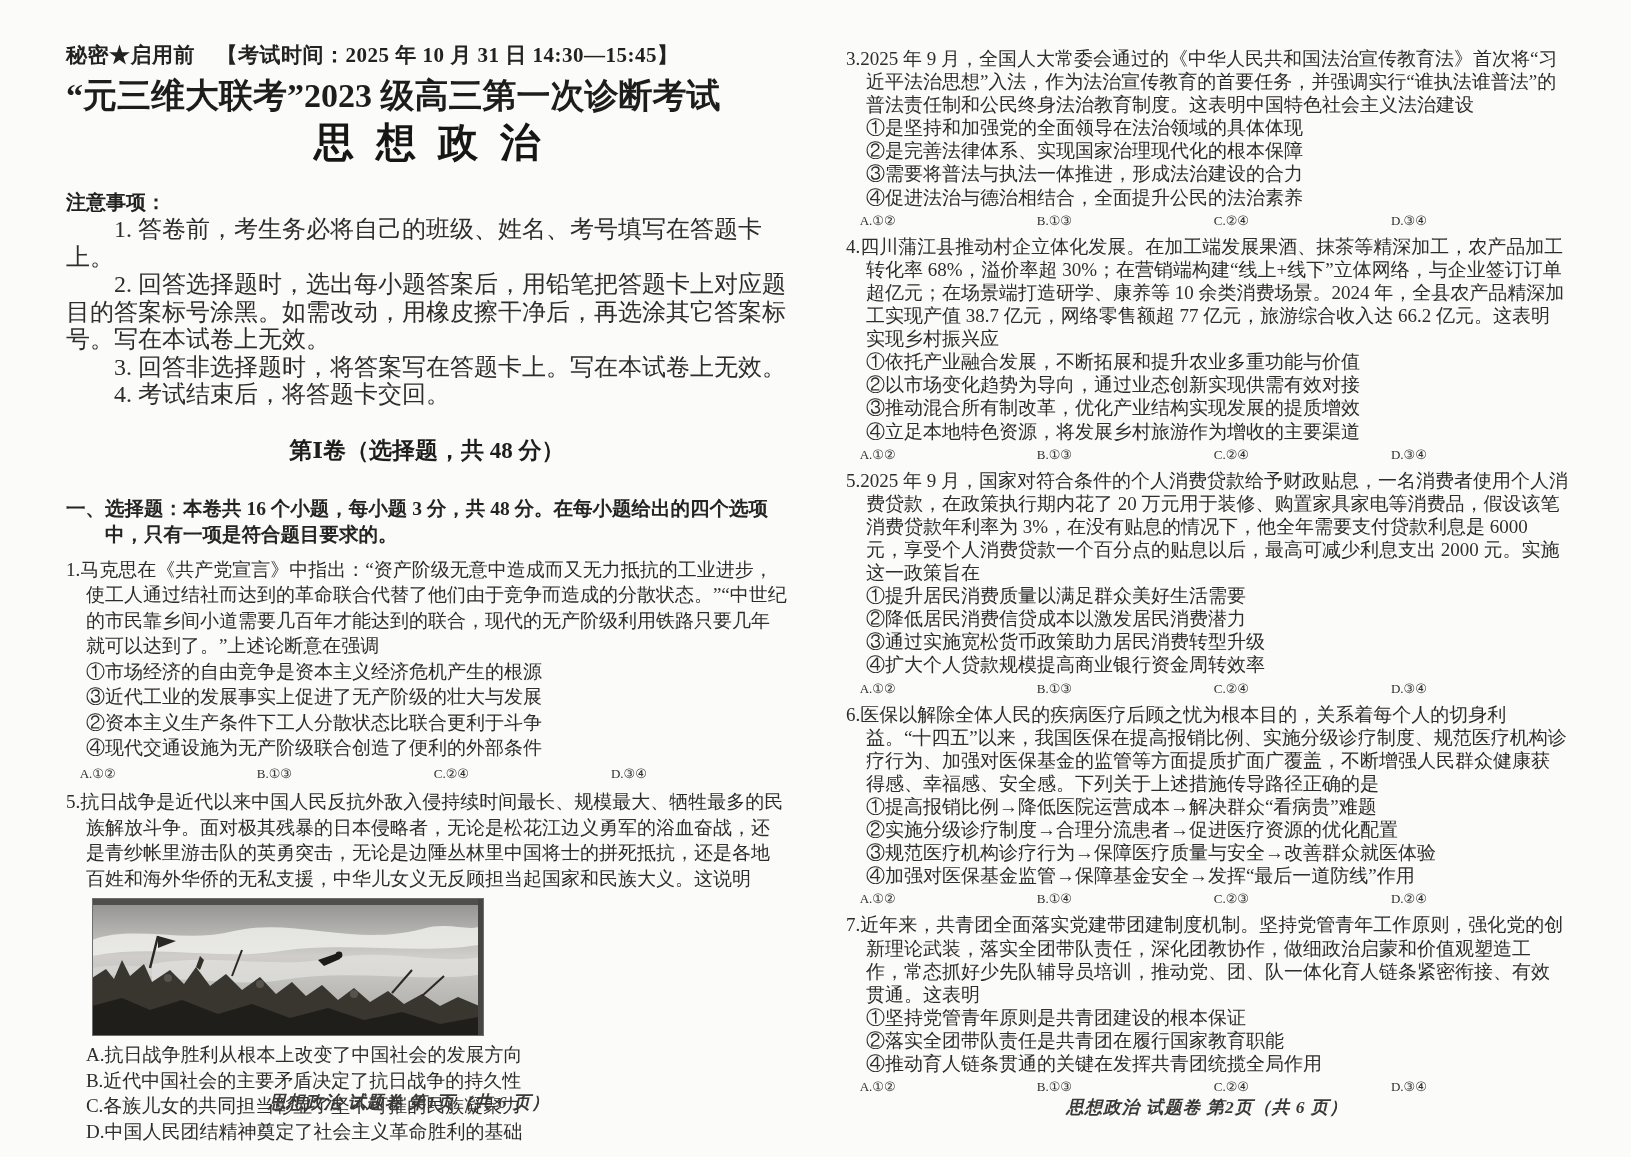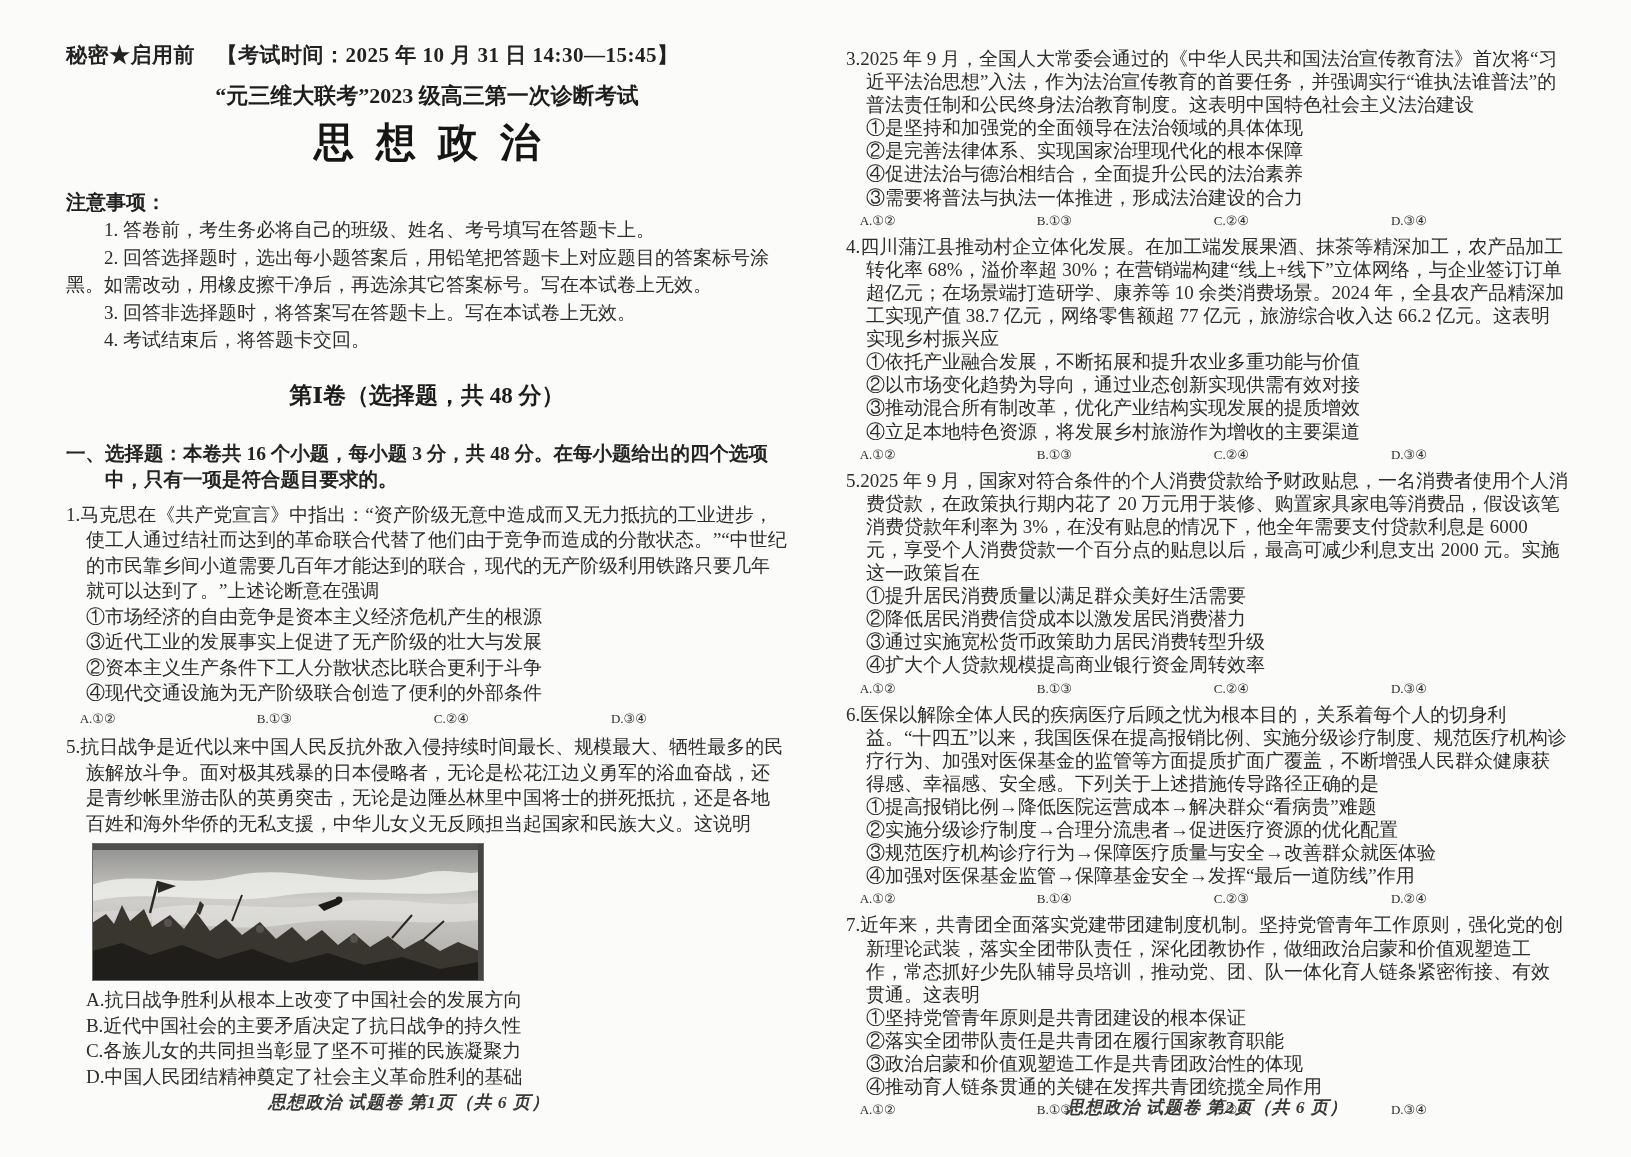--- a/index.html
+++ b/index.html
@@ -13,30 +13,30 @@
   }
   .col{position:absolute;}
   .col-left{left:66px;top:42px;width:722px;}
   .col-right{left:846px;top:38px;width:722px;}
 
   .header-line{
     font-weight:bold;font-size:21px;line-height:27px;color:#222;
     letter-spacing:.5px;
   }
   .exam-title{
-    text-align:center;font-weight:bold;font-size:22px;line-height:31px;
+    text-align:left;font-weight:bold;font-size:34px;line-height:31px;
     margin-top:11px;color:#1d1d1b;
   }
   .subject-title{
     text-align:center;font-weight:bold;font-size:40px;line-height:47px;
     letter-spacing:22px;text-indent:22px;margin-top:8px;color:#161614;
   }
   .notice{margin-top:23px;}
   .notice-title{font-weight:bold;font-size:20px;line-height:27px;color:#202020;}
-  .notice-item{margin:0;font-size:19px;line-height:27.5px;text-indent:2em;}
+  .notice-item{margin:0;font-size:24px;line-height:27.5px;text-indent:2em;}
   .section-title{
     text-align:center;font-weight:bold;font-size:23px;line-height:37px;
     margin-top:23px;color:#1d1d1b;
   }
   .part-intro{
     margin-top:27px;font-weight:bold;font-size:19.5px;line-height:26px;
     padding-left:2em;text-indent:-2em;color:#242422;
   }
   .questions{margin-top:9px;}
   .question{margin:0 0 3px 0;}
@@ -141,22 +141,22 @@
         </div>
       </div>
   </div>
 
   <div class="col col-right">
     <div class="questions" id="right-questions">
         <div class="question">
           <p class="stem">3.2025 年 9 月，全国人大常委会通过的《中华人民共和国法治宣传教育法》首次将“习近平法治思想”入法，作为法治宣传教育的首要任务，并强调实行“谁执法谁普法”的普法责任制和公民终身法治教育制度。这表明中国特色社会主义法治建设</p>
           <p class="item">①是坚持和加强党的全面领导在法治领域的具体体现</p>
           <p class="item">②是完善法律体系、实现国家治理现代化的根本保障</p>
+          <p class="item">③需要将普法与执法一体推进，形成法治建设的合力</p>
           <p class="item">④促进法治与德治相结合，全面提升公民的法治素养</p>
-          <p class="item">③需要将普法与执法一体推进，形成法治建设的合力</p>
           <div class="options-row">
             <span class="opt">A.①②</span>
             <span class="opt">B.①③</span>
             <span class="opt">C.②④</span>
             <span class="opt">D.③④</span>
           </div>
         </div>
         <div class="question">
           <p class="stem">4.四川蒲江县推动村企立体化发展。在加工端发展果酒、抹茶等精深加工，农产品加工转化率 68%，溢价率超 30%；在营销端构建“线上+线下”立体网络，与企业签订订单超亿元；在场景端打造研学、康养等 10 余类消费场景。2024 年，全县农产品精深加工实现产值 38.7 亿元，网络零售额超 77 亿元，旅游综合收入达 66.2 亿元。这表明实现乡村振兴应</p>
           <p class="item">①依托产业融合发展，不断拓展和提升农业多重功能与价值</p>
@@ -193,21 +193,20 @@
             <span class="opt">A.①②</span>
             <span class="opt">B.①④</span>
             <span class="opt">C.②③</span>
             <span class="opt">D.②④</span>
           </div>
         </div>
         <div class="question">
           <p class="stem">7.近年来，共青团全面落实党建带团建制度机制。坚持党管青年工作原则，强化党的创新理论武装，落实全团带队责任，深化团教协作，做细政治启蒙和价值观塑造工作，常态抓好少先队辅导员培训，推动党、团、队一体化育人链条紧密衔接、有效贯通。这表明</p>
           <p class="item">①坚持党管青年原则是共青团建设的根本保证</p>
           <p class="item">②落实全团带队责任是共青团在履行国家教育职能</p>
-          <p class="item">③政治启蒙和价值观塑造工作是共青团政治性的体现</p>
           <p class="item">④推动育人链条贯通的关键在发挥共青团统揽全局作用</p>
           <div class="options-row">
             <span class="opt">A.①②</span>
             <span class="opt">B.①③</span>
             <span class="opt">C.②④</span>
             <span class="opt">D.③④</span>
           </div>
         </div>
       </div>
   </div>

